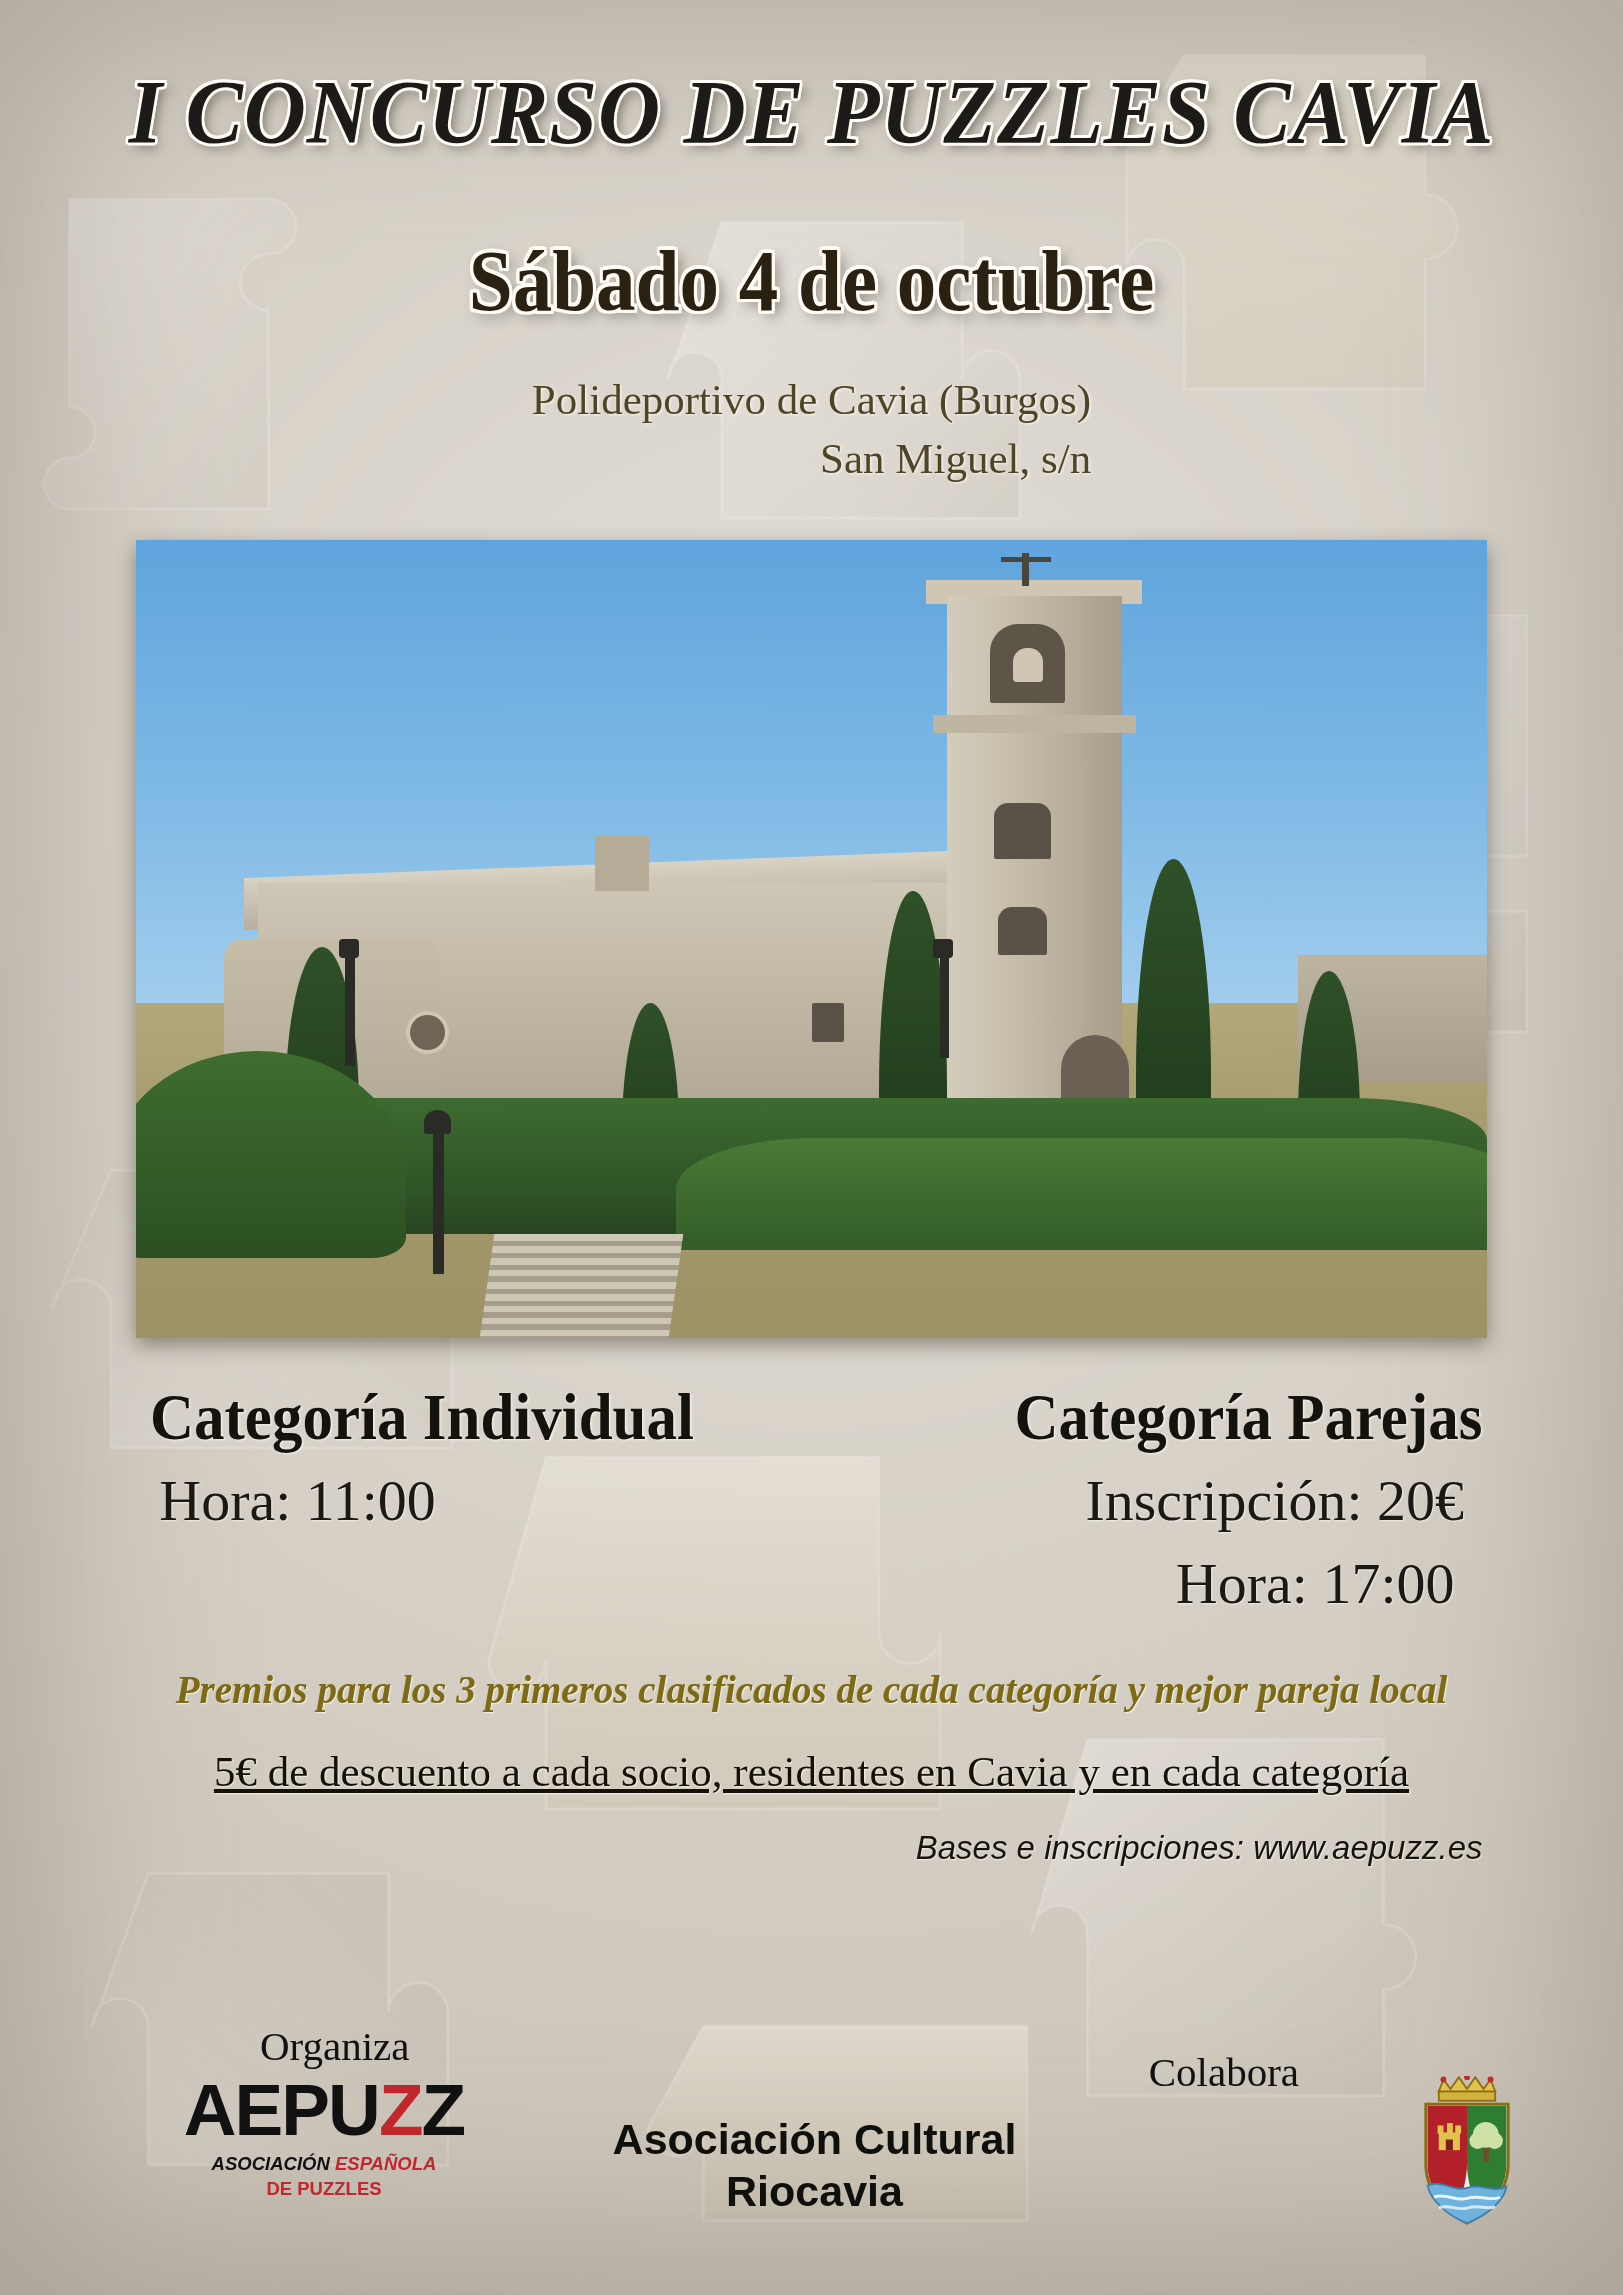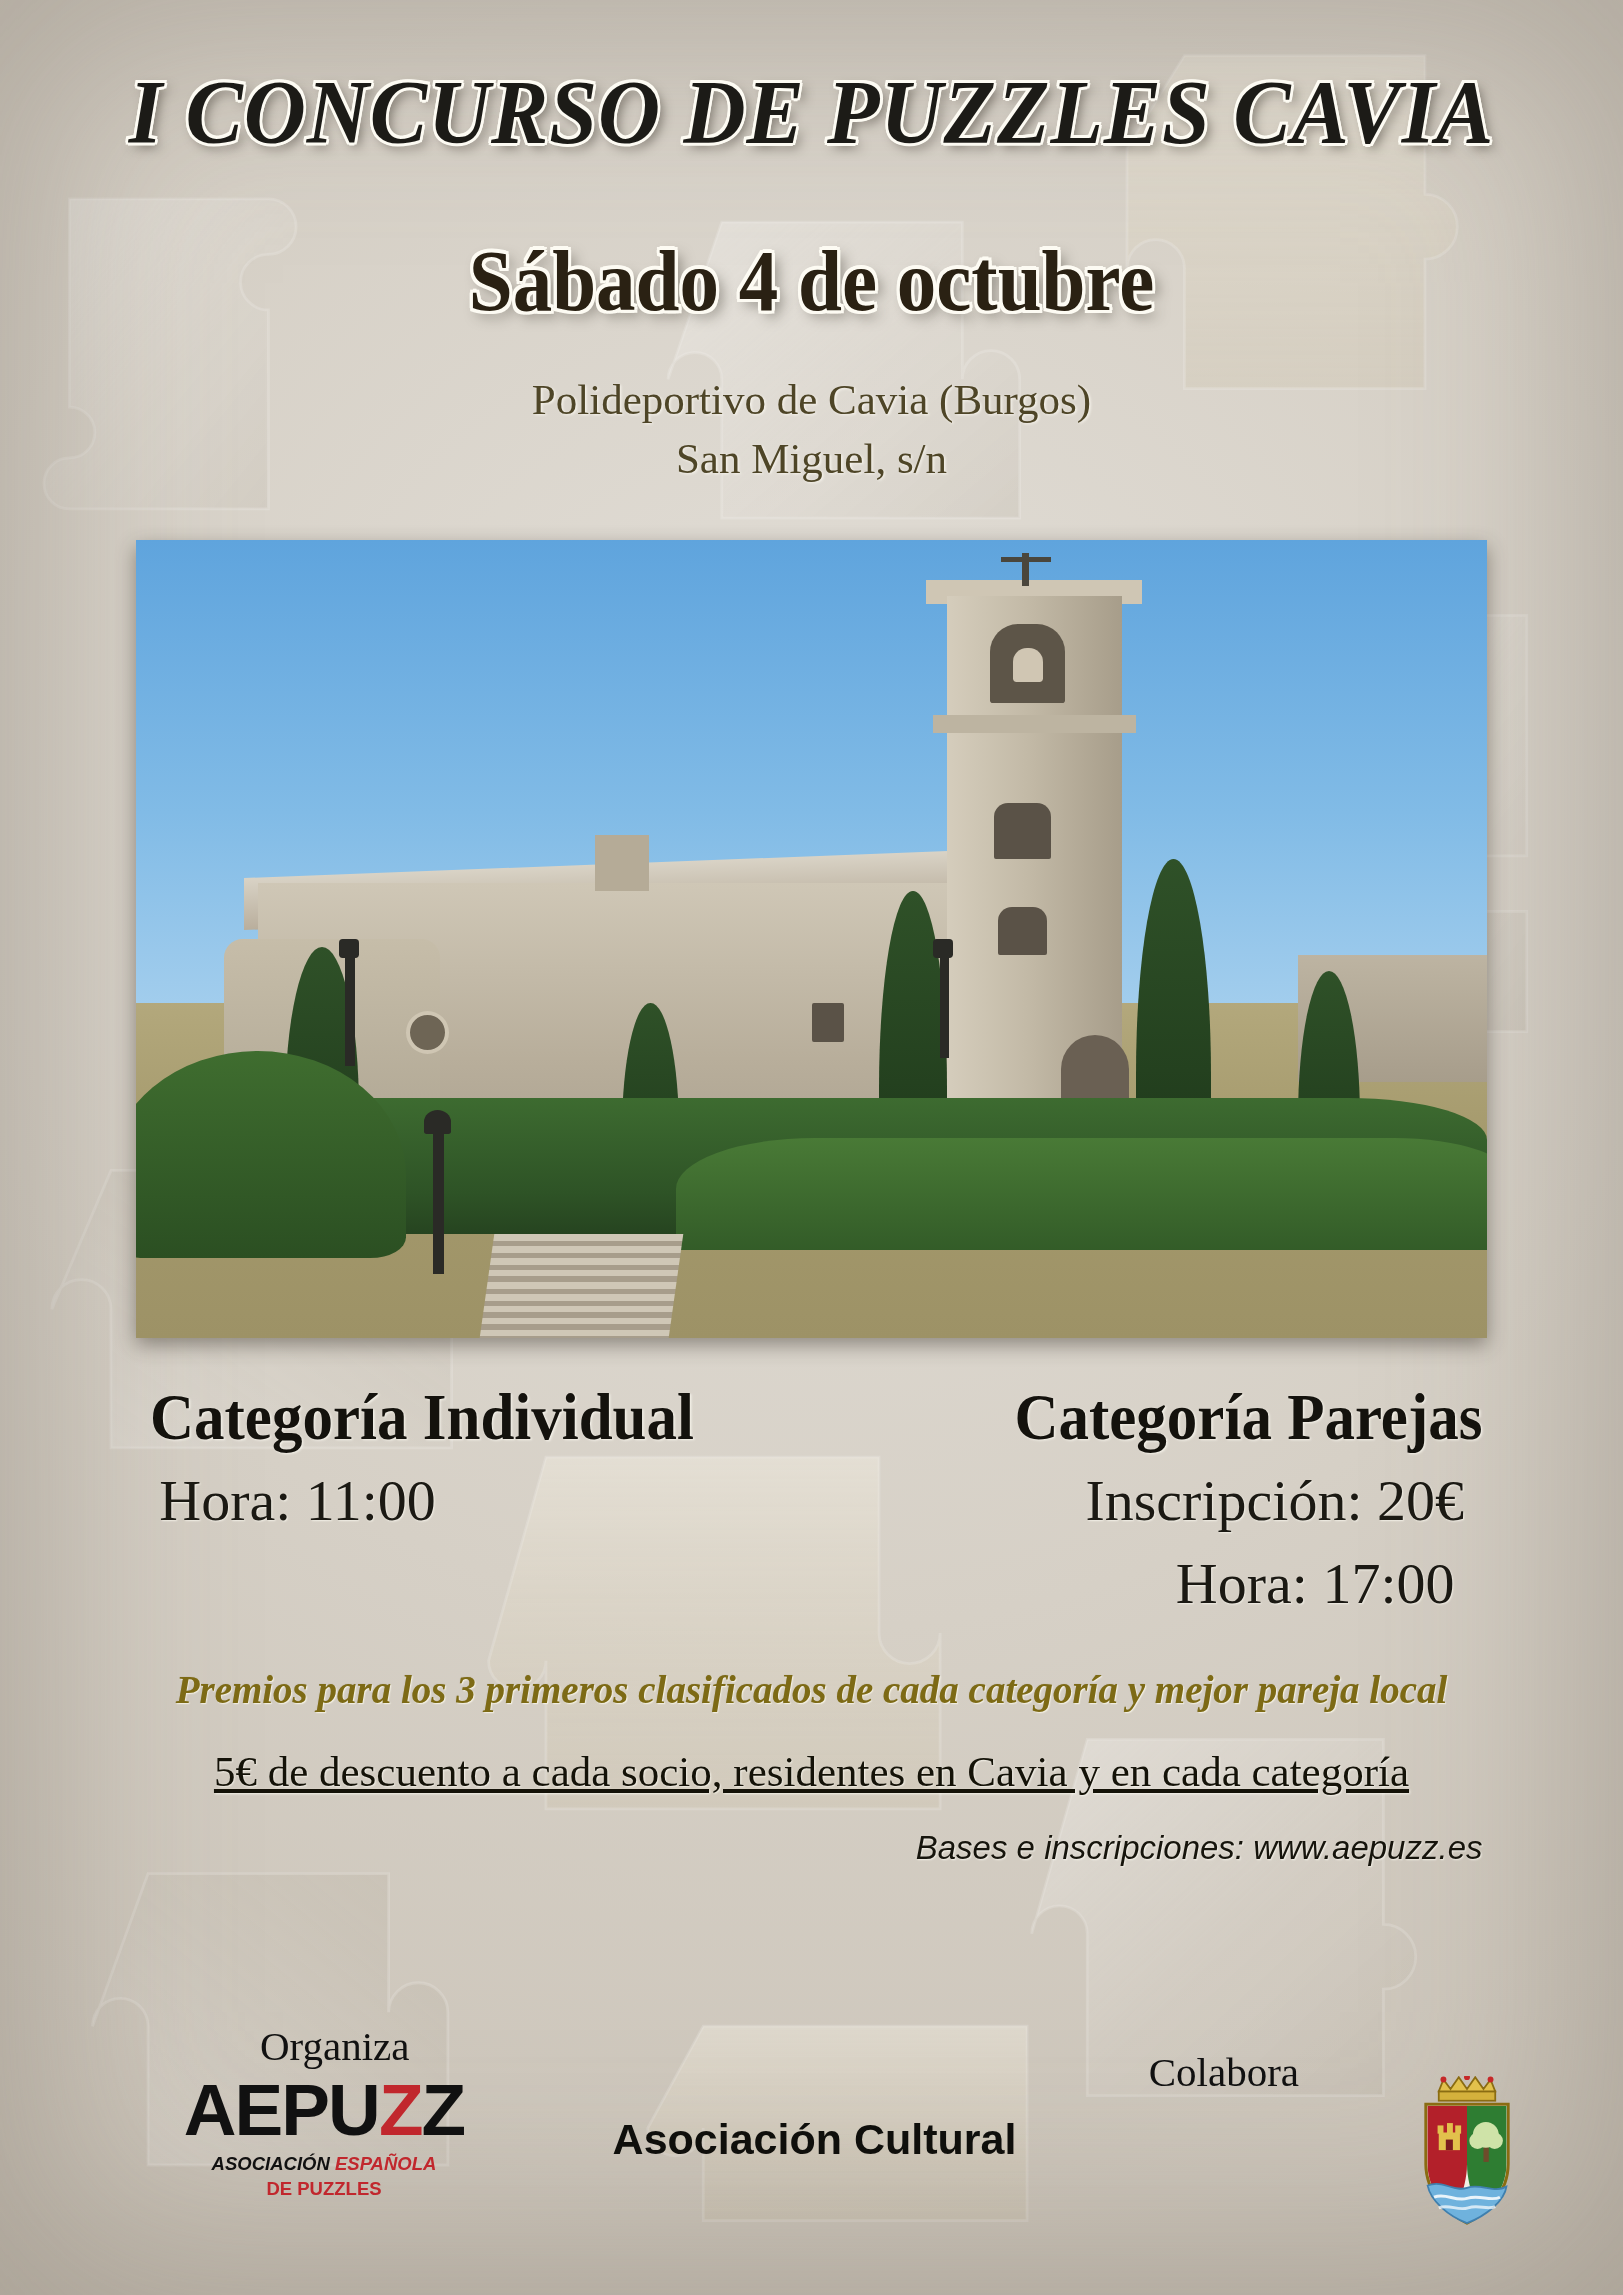--- a/index.html
+++ b/index.html
@@ -81,21 +81,21 @@
   }
 
   .venue {
     margin-top: 55px;
     font-size: 43px;
     color: #4e4527;
     font-family: "Liberation Serif", serif;
     line-height: 1.18;
     text-shadow: 1.4px 1.4px 2.8px rgba(255,253,245,0.8);
   }
-  .venue .line2 { display:block; margin-top: 8.3px; }
+  .venue .line2 { display:block; margin-top: 8.3px; text-align: right; }
 
   
   .photo-wrap {
     margin-top: 55px;
     width: 1351px;
     height: 798px;
     position: relative;
     box-shadow: 0 6.5px 18.5px rgba(50,45,35,0.45);
     overflow: hidden;
     background: #7fb4dc;
@@ -466,20 +466,21 @@
     <div class="organiza-label">Organiza</div>
 
     <div class="aepuzz">
       <div class="word"><span>A</span><span>E</span><span>PU</span><span class="red">Z</span><span>Z</span></div>
       <div class="sub1"><span class="dark">ASOCIACIÓN </span><span>ESPAÑOLA</span></div>
       <div class="sub2">DE PUZZLES</div>
     </div>
 
     <div class="assoc">
       <div>Asociación Cultural</div>
+      <div>Riocavia</div>
     </div>
 
     <div class="colabora-label">Colabora</div>
 
     <div class="shield">
       <svg viewBox="0 0 200 260" xmlns="http://www.w3.org/2000/svg">
 
         <g>
           <rect x="52" y="26" width="96" height="16" fill="#d4b13c" stroke="#8a6c12" stroke-width="3"></rect>
           <path d="M52 26 L60 6 L72 22 L86 2 L100 22 L114 2 L128 22 L140 6 L148 26 Z" fill="#e2c14c" stroke="#8a6c12" stroke-width="3"></path>

